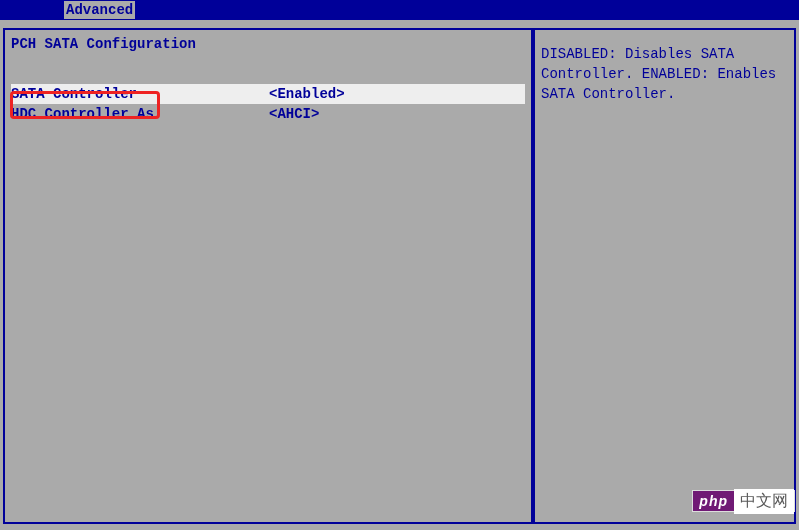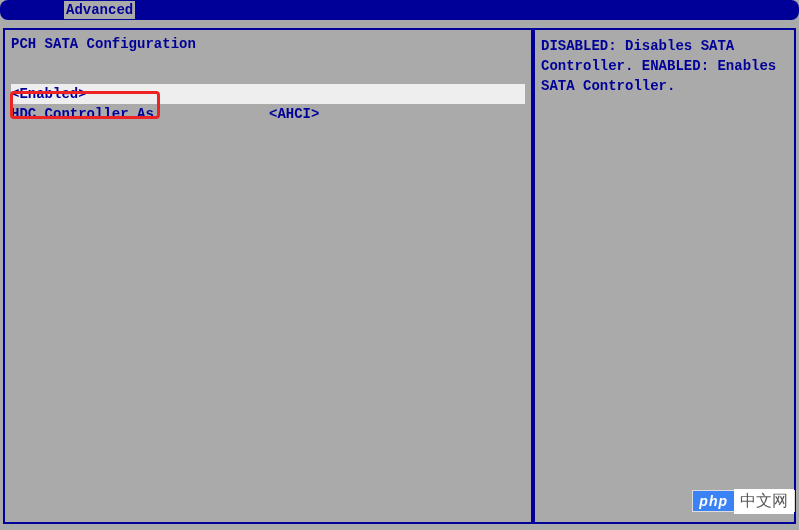--- a/index.html
+++ b/index.html
@@ -11,21 +11,20 @@
       font-size: 14px;
       overflow: hidden;
       position: relative;
     }
     .menubar {
       width: 100%;
       height: 20px;
       background: #000099;
       display: flex;
       align-items: center;
-      border-radius: 8px;
     }
     .menubar .tab-spacer { width: 64px; height: 100%; }
     .menubar .tab {
       background: #aaaaaa;
       color: #000099;
       font-weight: bold;
       padding: 1px 2px;
       height: 18px;
       line-height: 16px;
     }
@@ -39,23 +38,23 @@
     }
     .panel-left {
       flex: 0 0 530px;
       border: 2px solid #000099;
       position: relative;
       padding: 6px 6px;
     }
     .panel-right {
       flex: 1;
       border: 2px solid #000099;
-      padding: 6px 6px;
+      padding: 14px 6px;
       color: #000099;
-      font-weight: bold;
+      font-weight: normal;
       line-height: 20px;
     }
     .section-title {
       color: #000099;
       font-weight: bold;
       margin-bottom: 32px;
     }
     .row {
       display: flex;
       align-items: center;
@@ -79,21 +78,21 @@
       position: absolute;
       right: 4px;
       bottom: 18px;
       display: flex;
       align-items: center;
       height: 22px;
       border: 1px solid #dddddd;
       background: #ffffff;
     }
     .watermark .php-badge {
-      background: #3b82f6;
+      background: #701a75;
       color: #ffffff;
       font-family: Arial, sans-serif;
       font-weight: bold;
       font-style: italic;
       padding: 2px 6px;
       letter-spacing: 1px;
     }
     .watermark .cn {
       background: #ffffff;
       color: #5a5a5a;
@@ -108,20 +107,21 @@
 <div class="menubar">
   <div class="tab-spacer"></div>
   <div class="tab">Advanced</div>
 </div>
 
 <div class="panels">
   <div class="panel-left">
     <div class="section-title">PCH SATA Configuration</div>
 
     <div class="row selected">
+      <span class="label">SATA Controller</span>
       <span class="value">&lt;Enabled&gt;</span>
     </div>
     <div class="row unselected">
       <span class="label">HDC Controller As</span>
       <span class="value">&lt;AHCI&gt;</span>
     </div>
 
     <div class="highlight-box" id="hl" style="top: 61px; left: 5px; width: 150px; height: 28px;"></div>
   </div>
 

